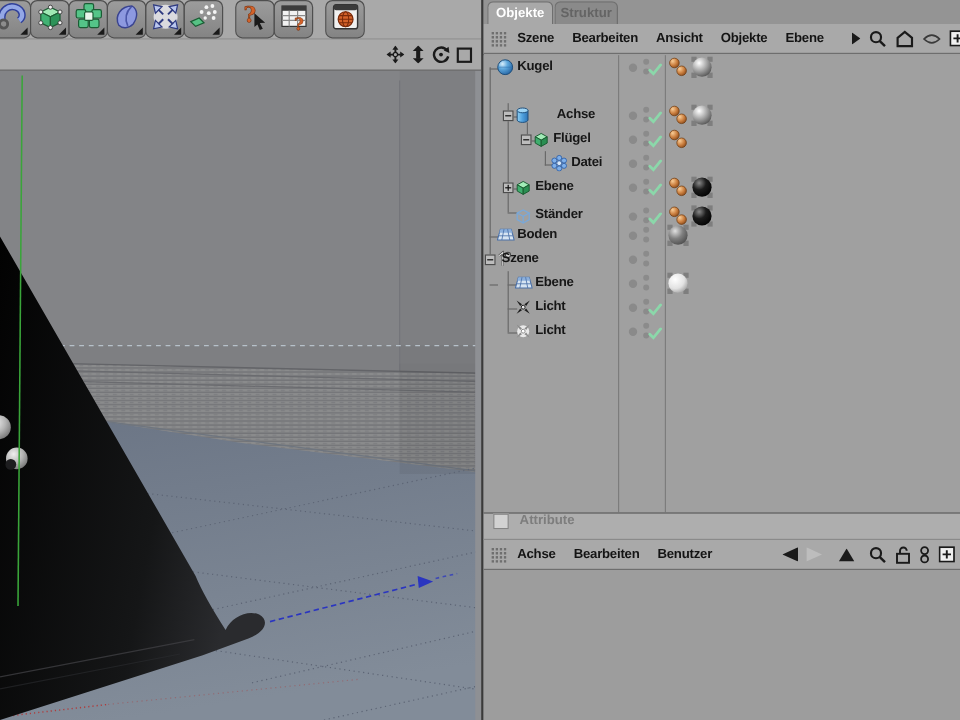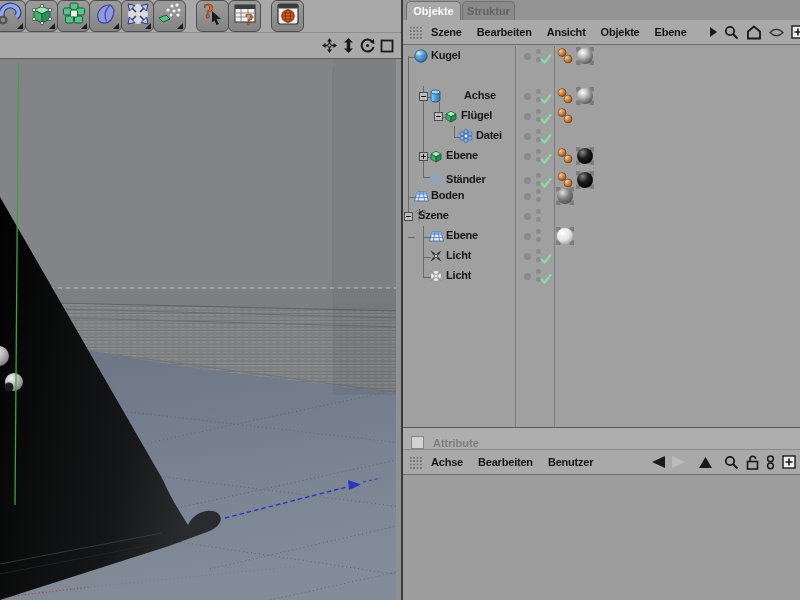--- a/index.html
+++ b/index.html
@@ -52,21 +52,21 @@
   .expander{position:absolute;width:9px;height:9px;background:#bdbdbd;border:1px solid #4c4c4c;box-sizing:border-box;}
   .expander i{position:absolute;left:1px;right:1px;top:3px;height:1px;background:#111;}
   .expander.plus b{position:absolute;left:3px;top:1px;bottom:1px;width:1px;background:#111;}
   .dot1{position:absolute;width:7px;height:7px;border-radius:50%;background:#8a8a8a;}
   .dotv{position:absolute;width:5px;height:5px;border-radius:50%;background:#8b8b8b;}
   .ticon{position:absolute;}
   .tagbox{position:absolute;top:1px;width:18px;height:18px;}
 
   .attr-strip{position:absolute;left:0;top:427px;width:100%;height:23px;background:#aeaeae;
               border-top:1px solid #5a5a5a;border-bottom:1px solid #8a8a8a;box-sizing:border-box;
-              display:flex;align-items:flex-end;}
+              display:flex;align-items:flex-start;}
   .attr-strip .sq{width:11px;height:11px;background:#d2d2d2;border:1px solid #858585;margin:0 9px 0 8px;}
   .attr-strip .t{font-size:11px;font-weight:bold;color:#7d7d7d;}
   .attr-menu{top:450px;border-top:none;border-bottom:1px solid #6e6e6e;}
   .attr-empty{position:absolute;left:0;top:475px;width:100%;height:125px;background:#9d9d9d;}
 </style>
 </head>
 <body>
 
 <svg width="0" height="0" style="position:absolute">
   <defs>

